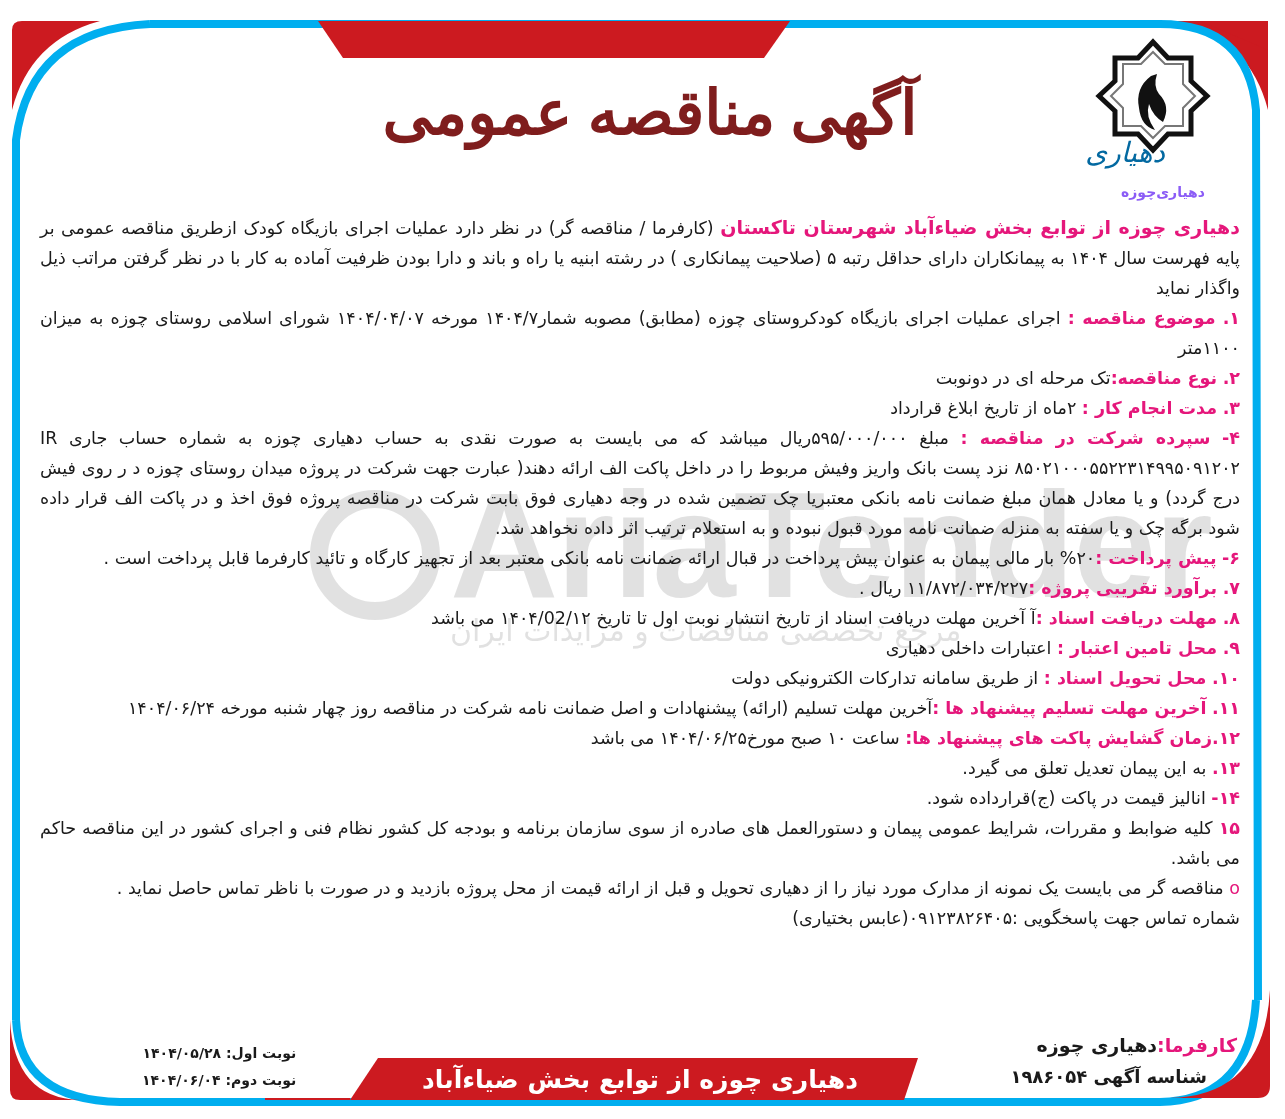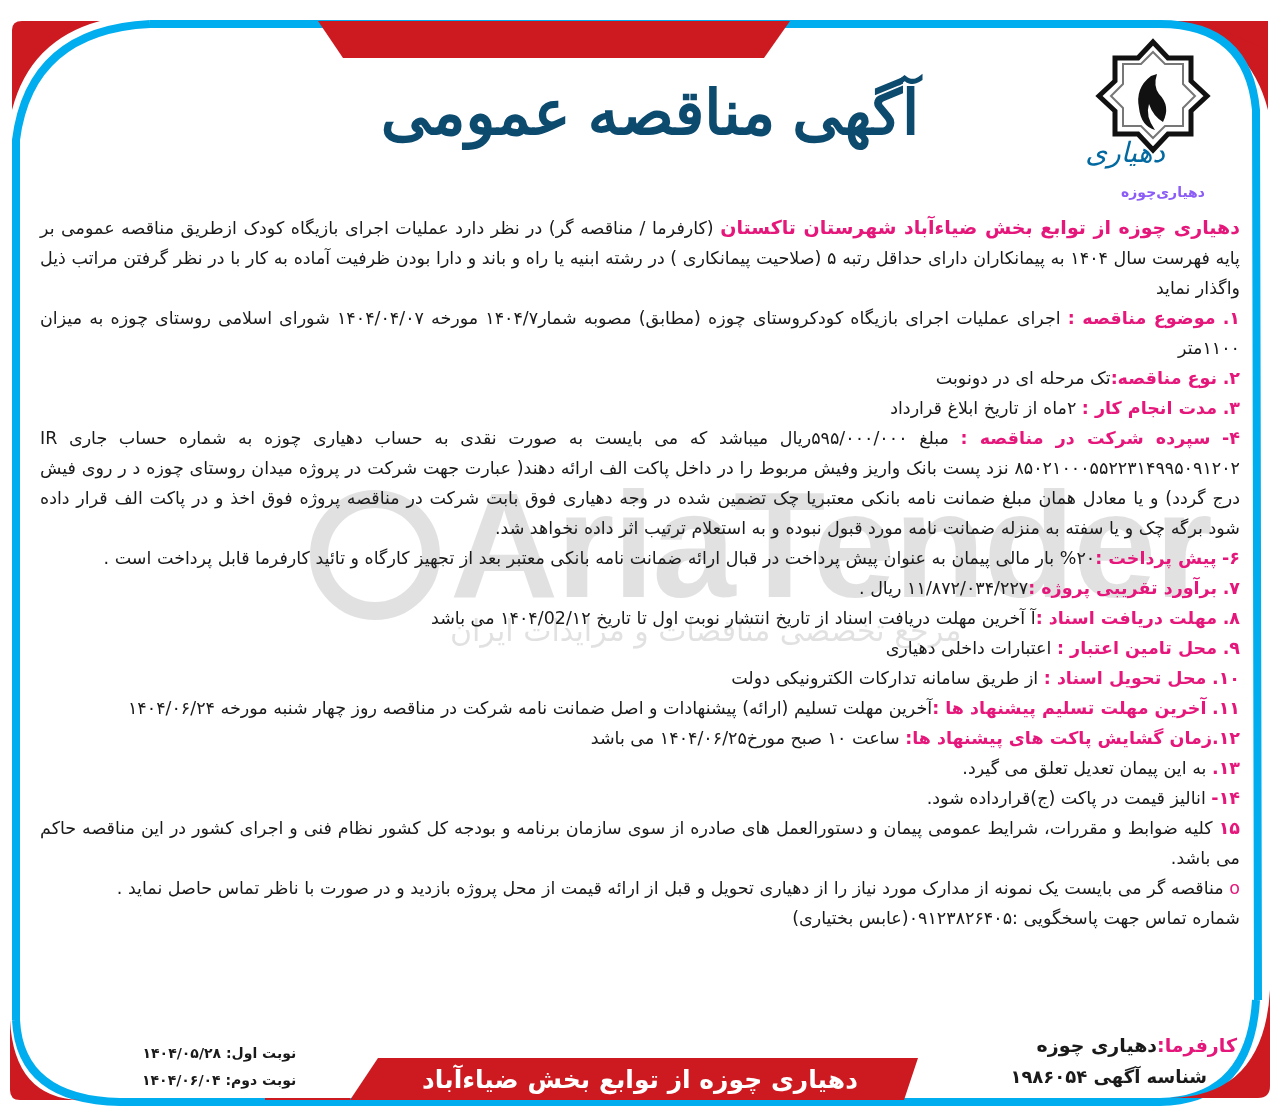--- a/index.html
+++ b/index.html
@@ -11,22 +11,22 @@
   .frame svg { position: absolute; left: 0; top: 0; }
 
   
   .logo { position: absolute; right: 62px; top: 36px; width: 140px; height: 160px; text-align: center; }
   .logo svg { display: block; margin: 0 auto; }
   .logo-caption { font-size: 14px; font-weight: bold; color: #8b5cf6; margin-top: 2px; }
 
   
   .title {
     position: absolute; left: 370px; top: 82px; width: 560px; text-align: center;
-    font-family: Liberation Sans, sans-serif; font-weight: bold; font-size: 62px;
-    color: #0c4a6e; letter-spacing: 0; line-height: 1;
+    font-family: Liberation Serif, serif; font-weight: bold; font-size: 62px;
+    color: #7f1d1d; letter-spacing: 0; line-height: 1;
   }
 
   
   .watermark {
     position: absolute; left: 300px; top: 470px; width: 740px; height: 160px;
     pointer-events: none; opacity: 0.14; direction: ltr;
   }
   .watermark .wm-text { position: absolute; left: 150px; top: 0; font-family: "Liberation Sans", sans-serif;
     font-weight: bold; font-size: 150px; color: #333; line-height: 1; letter-spacing: -2px; text-align: center; }
   .watermark .wm-sub { position: absolute; left: 150px; top: 128px; font-size: 30px; color: #333; direction: rtl; letter-spacing: 8px; margin-top: 15px;}

